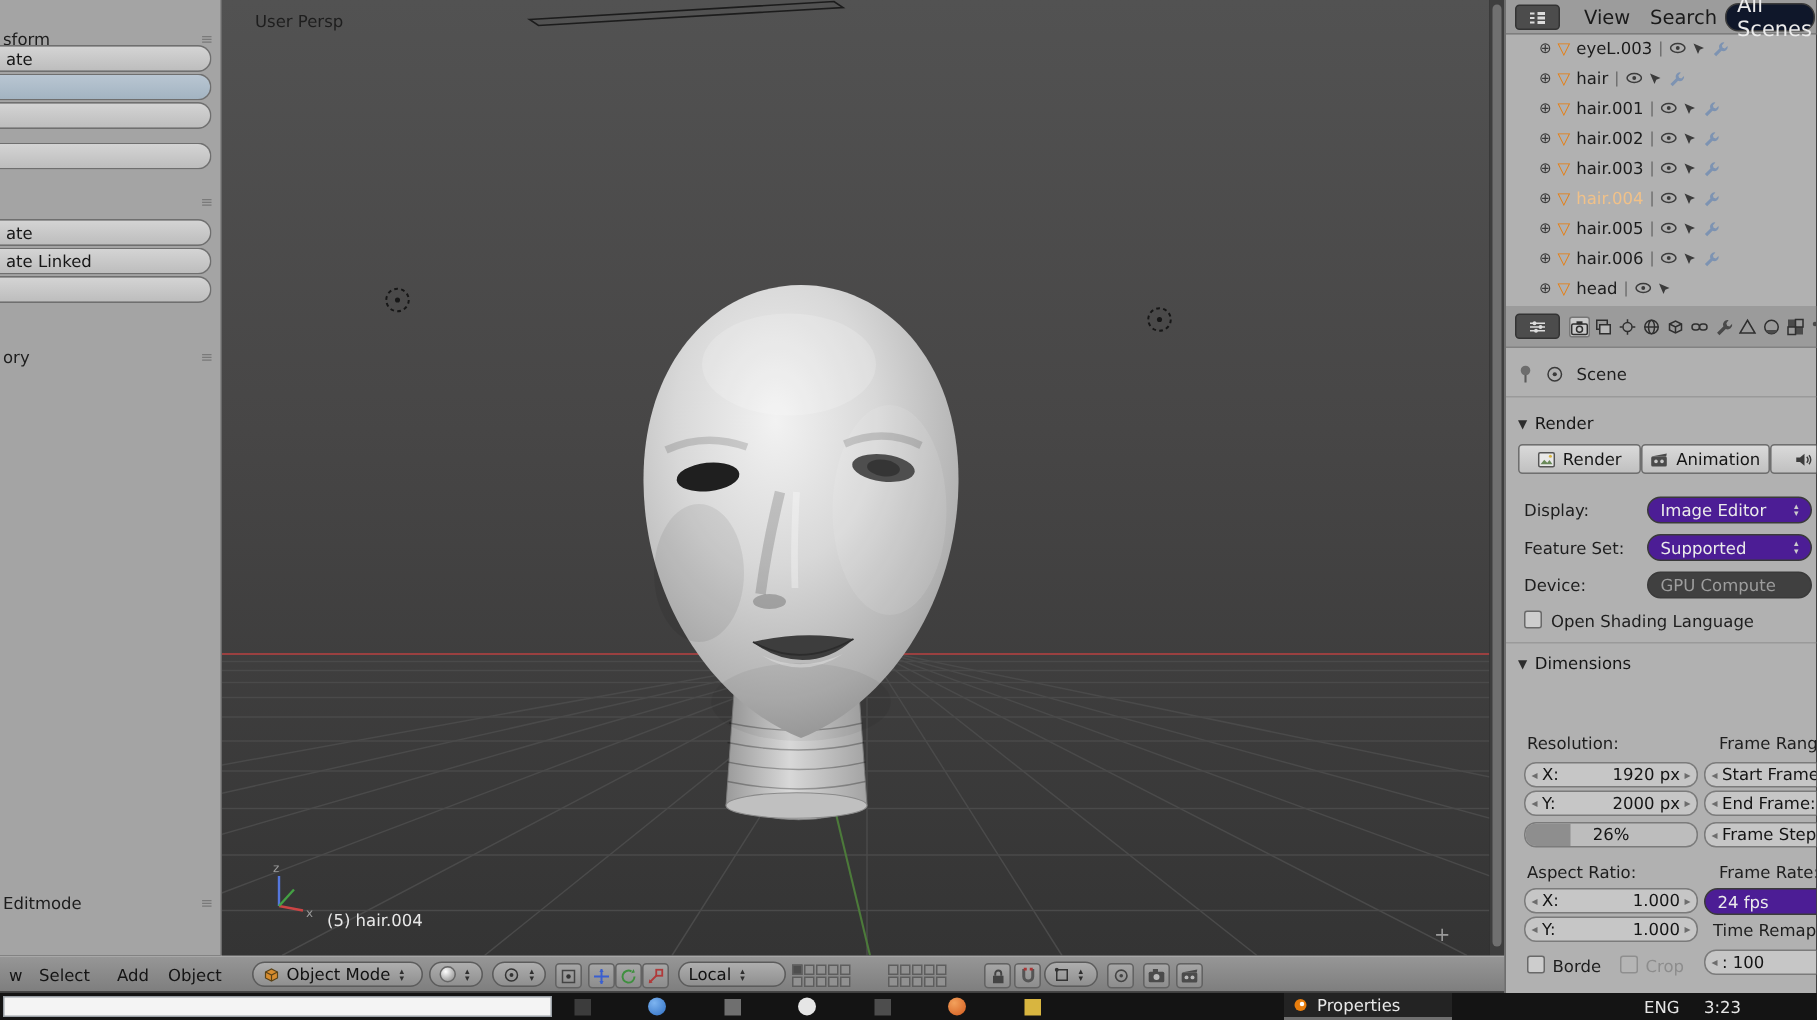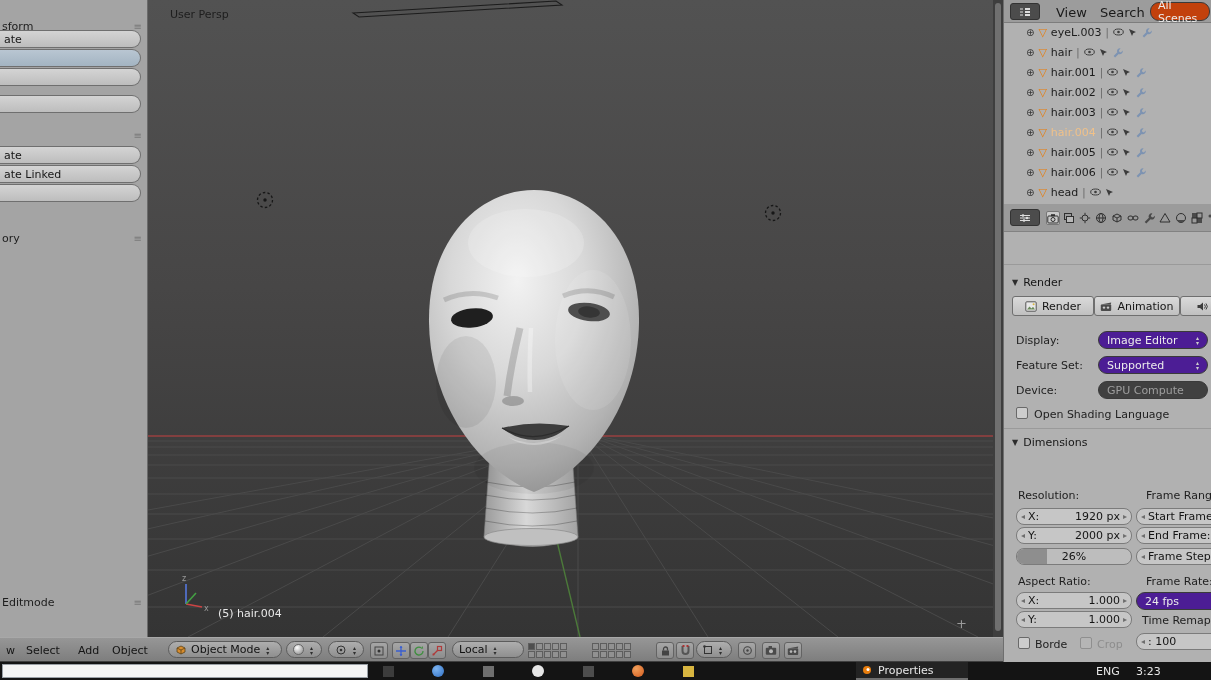--- a/index.html
+++ b/index.html
@@ -31,21 +31,21 @@
   .sphere { width:11px; height:11px; border-radius:50%; background:radial-gradient(circle at 35% 30%, #ffffff, #b9b9b9 55%, #8a8a8a); border:0.5px solid #666; }
   .lgrid { position:absolute; top:5px; display:grid; grid-template-columns:repeat(5,7px); grid-auto-rows:7px; gap:1px; }
   .lsq { background:#919191; border:1px solid #5e5e5e; }
   .lsq.on { background:#4e4e4e; }
 
   
   .rcol { left:1003px; top:0; width:208px; height:662px; background:#b1b1b1; overflow:hidden; border-left:1px solid #6e6e6e; }
   .ohdr { position:absolute; left:0; top:0; width:208px; height:23px; background:#9c9c9c; border-bottom:1px solid #7d7d7d; }
   .omenu { position:absolute; top:5px; font-size:13px; color:#1a1a1a; }
   .dselect { position:absolute; left:6px; top:3px; width:30px; height:17px; background:#4c4c4c; border:1px solid #333; border-radius:3px; color:#d8d8d8; font-size:9px; display:flex; align-items:center; justify-content:center; gap:2px; }
-  .dbtn { position:absolute; top:2px; height:19px; background:#c2410c; border:1px solid #3a3a3a; border-radius:9px; color:#ececec; font-size:11px; display:flex; align-items:center; padding:0 7px; }
+  .dbtn { position:absolute; top:2px; height:19px; background:#0f172a; border:1px solid #3a3a3a; border-radius:9px; color:#ececec; font-size:14px; display:flex; align-items:center; padding:0 7px; }
   .orow { position:absolute; left:0; width:208px; height:20px; display:flex; align-items:center; gap:4px; padding-left:22px; font-size:11px; color:#1c1c1c; }
   .o-exp { color:#3a3a3a; font-size:10px; }
   .o-mesh { color:#e87d0d; font-size:11px; }
   .o-name { color:#1c1c1c; }
   .orow.sel .o-name { color:#f0c189; }
   .o-pipe { color:#666; font-size:10px; }
 
   
   .pbar { position:absolute; left:0; top:204px; width:208px; height:28px; background:#9b9b9b; border-bottom:1px solid #828282; }
   .ticon { position:absolute; top:7px; width:14px; height:14px; display:flex; align-items:center; justify-content:center; }
@@ -576,20 +576,31 @@
         </div>
       <div class="ticon" style="left:202px">
           <svg width="12" height="12" viewBox="0 0 12 12">
             <circle cx="3" cy="4" r="1.5" fill="#4a4a4a"></circle>
             <circle cx="8" cy="3" r="1.5" fill="#4a4a4a"></circle>
             <circle cx="6" cy="8" r="1.5" fill="#4a4a4a"></circle>
           </svg>
         </div>
     </div>
 
+    <div class="abs" style="left:8px;top:240px;width:190px;height:18px;display:flex;align-items:center;gap:8px">
+      <svg width="10" height="13" viewBox="0 0 10 13">
+          <circle cx="5" cy="4" r="3.2" fill="#6d6d6d"></circle>
+          <path d="M5 7v5" stroke="#5b5b5b" stroke-width="1.4"></path>
+        </svg>
+      <svg width="13" height="13" viewBox="0 0 13 13">
+          <circle cx="6.5" cy="6.5" r="4.5" fill="none" stroke="#3a3a3a"></circle>
+          <circle cx="6.5" cy="6.5" r="1.4" fill="#3a3a3a"></circle>
+        </svg>
+      <span class="plabel" style="position:static">Scene</span>
+    </div>
 
     <div class="rule" style="top:264px"></div>
 
     <div class="phdr" style="left:8px;top:276px">
       <span class="tri">▼</span>
       <span>Render</span>
     </div>
 
     <div class="pbtn" style="left:8px;top:296px;width:82px">
       <svg width="12" height="11" viewBox="0 0 12 11">

